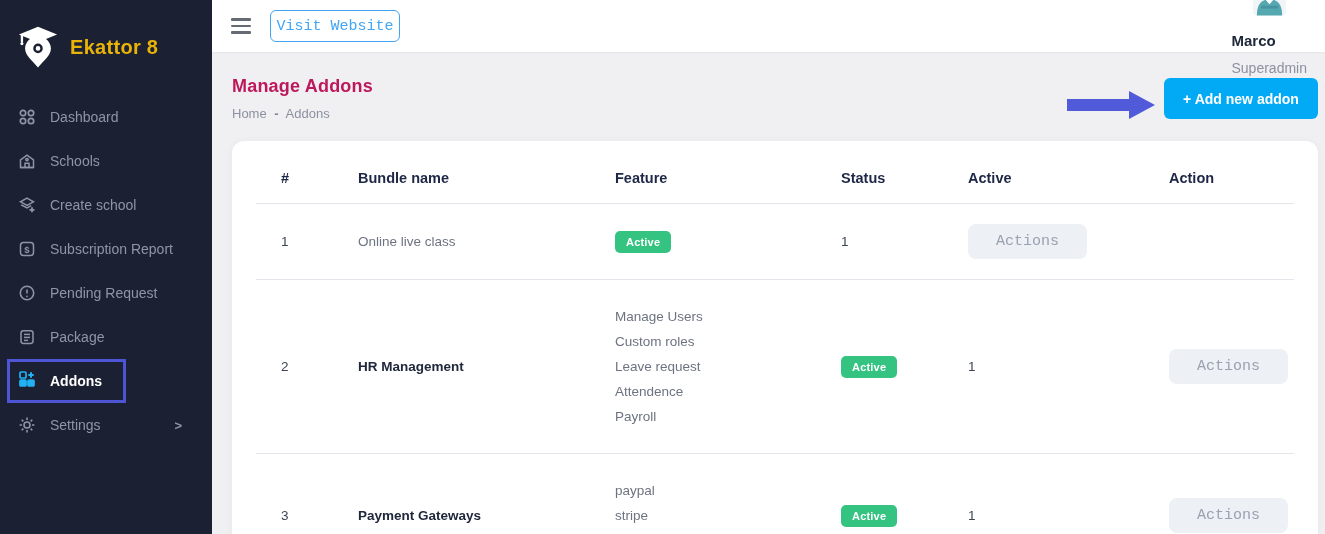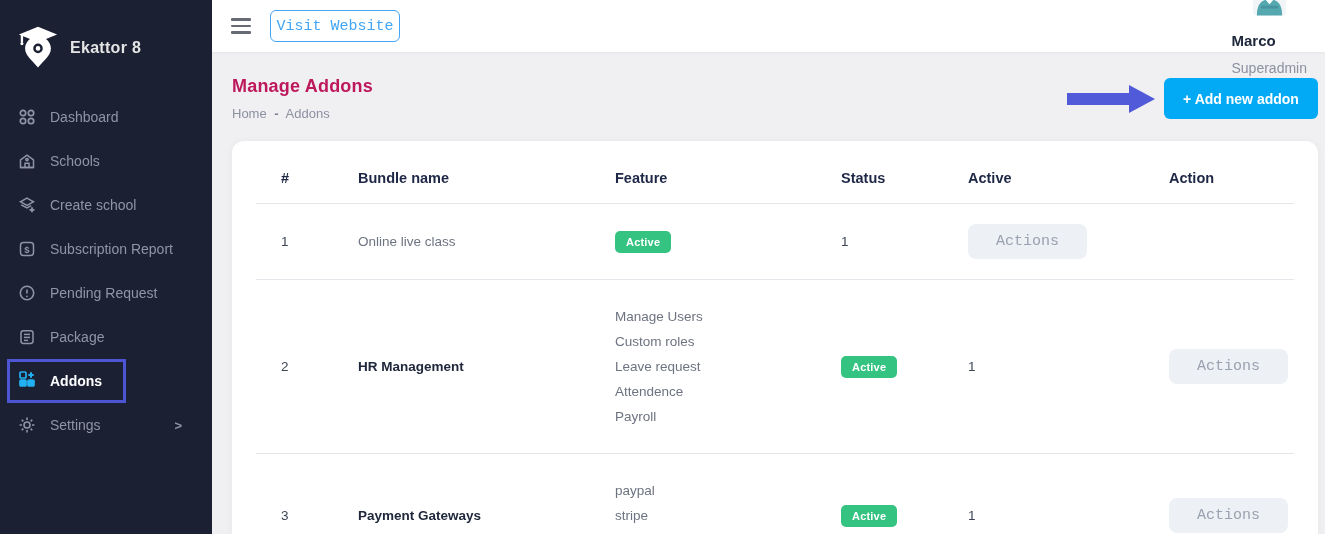--- a/index.html
+++ b/index.html
@@ -2,21 +2,21 @@
 <html><head>
 <meta charset="utf-8">
 <style>
   * { margin:0; padding:0; box-sizing:border-box; }
   body { font-family:"Liberation Sans", sans-serif; }
   .screen { width:1325px; height:534px; display:flex; background:#f0f0f3; overflow:hidden; position:relative; }
 
   
   .sidebar { width:212px; flex-shrink:0; background:#1b2133; display:flex; flex-direction:column; }
   .logo { height:95px; display:flex; align-items:center; gap:10px; padding-left:16px; }
-  .logo-text { color:#e5e5e5; font-size:16px; font-weight:bold; letter-spacing:.3px; }
+  .logo-text { color:#eab308; font-size:20px; font-weight:bold; letter-spacing:.3px; }
   .nav-item { height:44px; display:flex; align-items:center; gap:14px; padding-left:18px; color:#9095a5; font-size:14px; cursor:pointer; }
   .nav-item .ico { width:18px; height:18px; display:flex; align-items:center; justify-content:center; flex-shrink:0; }
   .active-wrap { height:44px; display:flex; align-items:center; }
   .active-box { margin-left:7px; width:119px; height:44px; border:3px solid #4d55d4; display:flex; align-items:center; gap:14px; padding-left:8px; cursor:pointer; }
   .active-box .label { color:#fff; font-weight:bold; font-size:14px; }
   .chevron { margin-left:auto; margin-right:30px; font-weight:bold; font-size:13px; color:#9095a5; }
 
   
   .main { flex:1; display:flex; flex-direction:column; min-width:0; }
   .topbar { height:52px; background:#fff; display:flex; align-items:center; padding:0 18px 0 19px; box-shadow:0 1px 2px rgba(0,0,0,.05); }
@@ -26,21 +26,21 @@
   .user { margin-left:auto; display:flex; align-items:center; gap:12px;flex-direction:column; }
   .user-texts { display:flex; flex-direction:column; }
   .user-name { font-weight:bold; font-size:15px; color:#20283c; }
   .user-role { font-size:14px; color:#8c91a0; margin-top:11px; }
 
   .content { flex:1; padding:24px 7px 0 20px; display:flex; flex-direction:column; }
   .page-head { display:flex; justify-content:space-between; align-items:flex-start; }
   .page-title { font-size:18px; font-weight:bold; color:#be185d; line-height:20px; letter-spacing:.2px; }
   .breadcrumb { margin-top:10px; font-size:13px; color:#8c91a0; line-height:16px; }
   .breadcrumb .sep { font-weight:bold; color:#7e8494; margin:0 4px; }
-  .head-right { display:flex; align-items:center; gap:9px; margin-top:2px; }
+  .head-right { display:flex; align-items:flex-end; gap:9px; margin-top:2px; }
   .anno-arrow { display:flex; align-items:center; }
   .anno-arrow .body { width:62px; height:12px; background:#515ad8; }
   .anno-arrow .head { width:0; height:0; border-top:14px solid transparent; border-bottom:14px solid transparent; border-left:26px solid #515ad8; }
   .add-btn { width:154px; height:41px; background:#02a9f4; border:none; border-radius:6px; color:#fff; font-weight:bold; font-size:14px; cursor:pointer; font-family:inherit; }
 
   
   .card { margin-top:19px; background:#fff; border-radius:12px 12px 0 0; padding:0 24px; flex:1; box-shadow:0 0 8px rgba(20,30,60,.04); min-height:380px; }
   .tgrid { display:grid; grid-template-columns:77px 257px 226px 127px 201px 1fr; align-items:center; padding-left:25px; }
   .thead { padding-top:29px; padding-bottom:17px; border-bottom:1px solid #e3e6ea; font-size:14.5px; font-weight:bold; color:#1e2746; }
   .trow { border-bottom:1px solid #e3e6ea; font-size:13.5px; }

